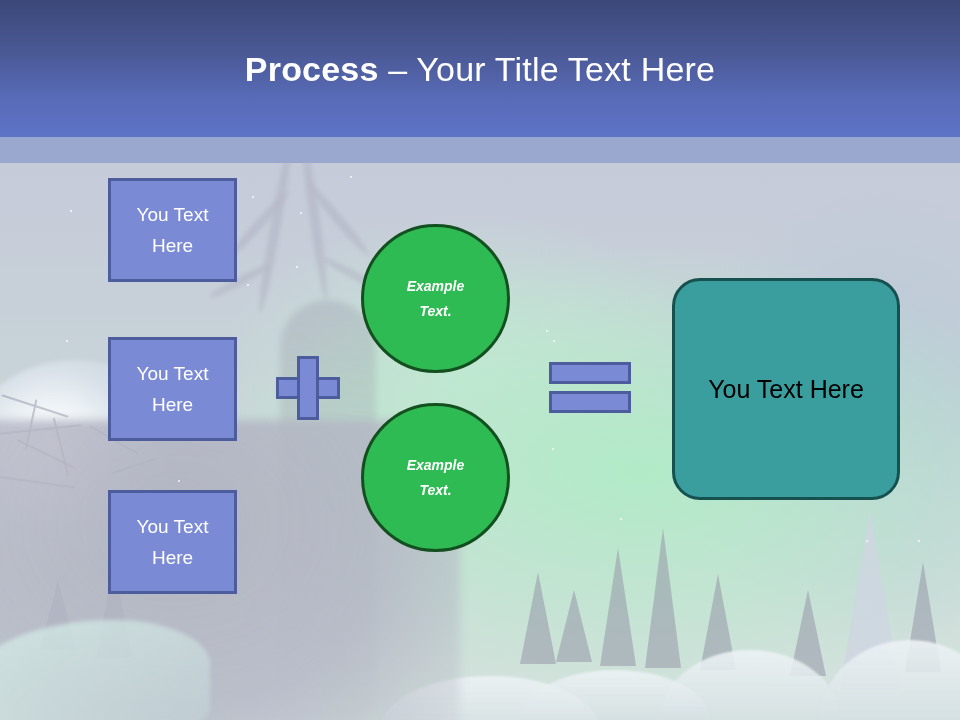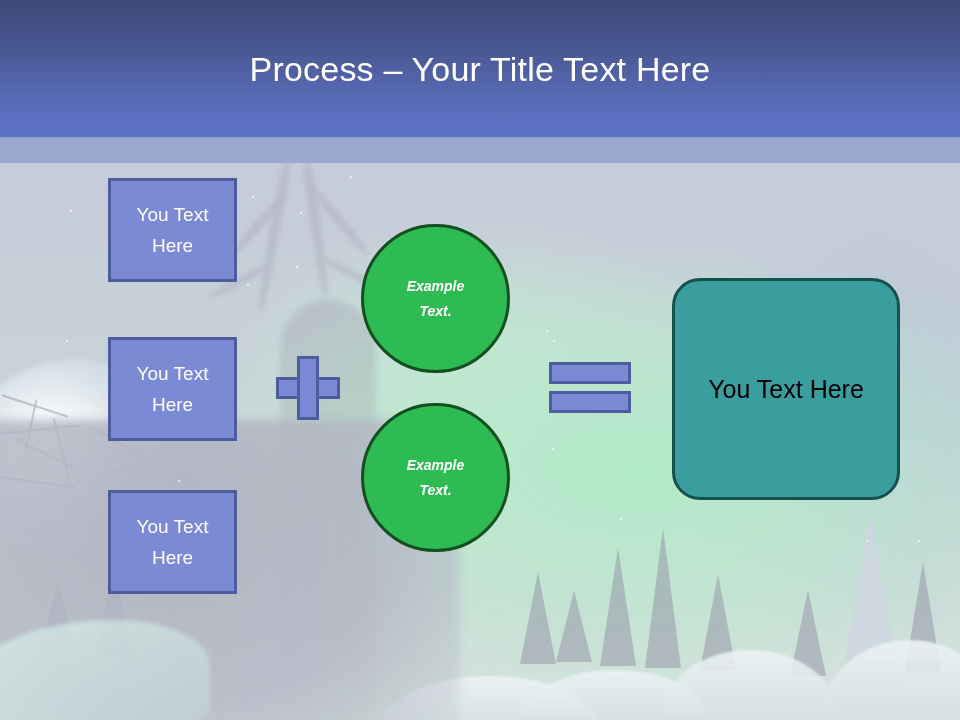--- a/index.html
+++ b/index.html
@@ -154,21 +154,21 @@
     width: 960px; height: 26px;
     background: #9aa8cf;
   }
   .title-text {
     color: #ffffff;
     font-size: 34px;
     letter-spacing: 0.2px;
     white-space: nowrap;
     margin-top: 2px;
   }
-  .title-text .strong { font-weight: 400; }
+  .title-text .strong { font-weight: 700; }
   .title-text .light  { font-weight: 400; }
 
   
   .stage { position: absolute; inset: 0; }
 
   .blue-box {
     position: absolute;
     width: 129px;
     height: 104px;
     background: #7b8ad4;

